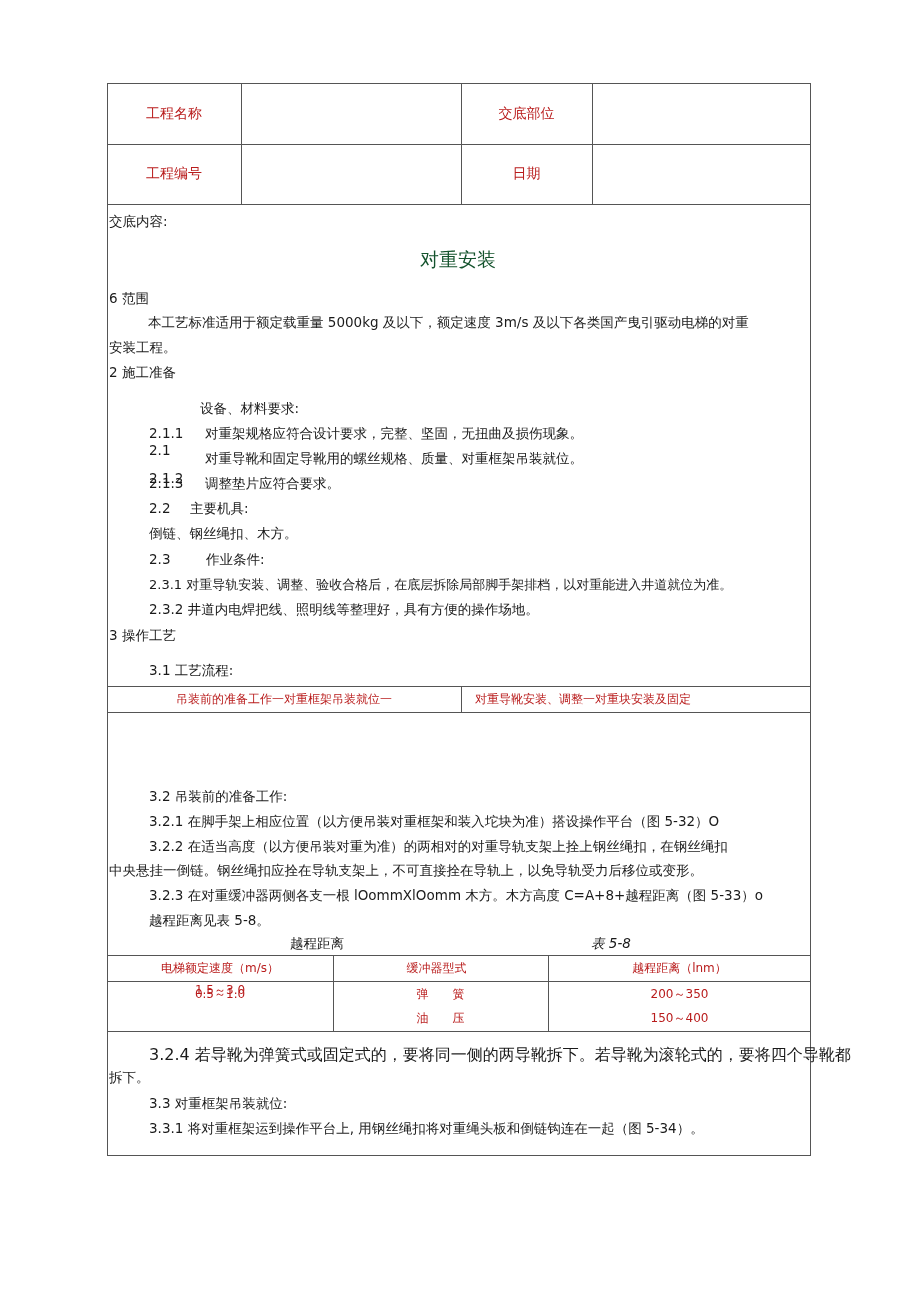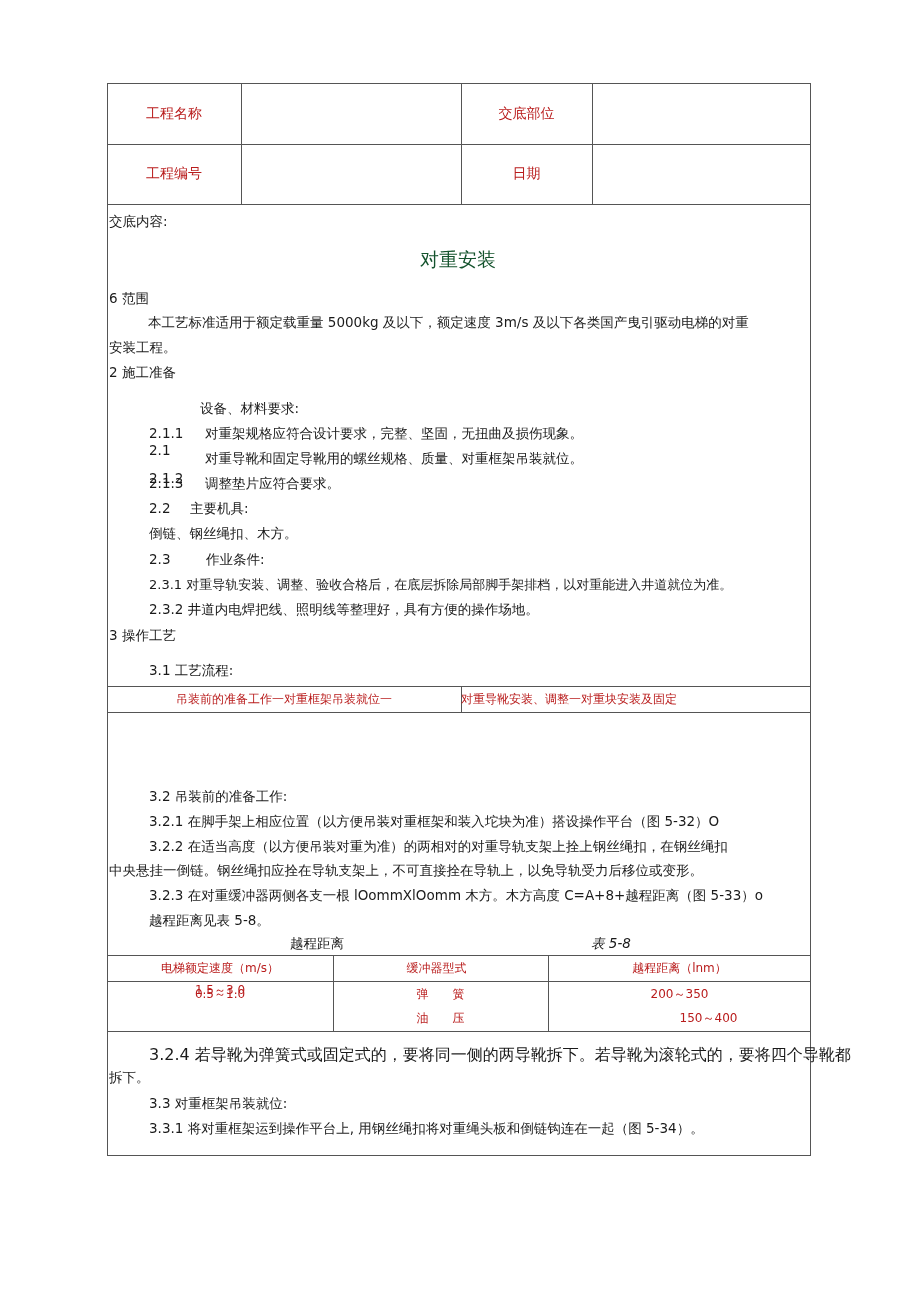--- a/index.html
+++ b/index.html
@@ -67,21 +67,21 @@
 <div class="txt" style="left:149px;top:576px;font-size:13px;">2.3.1 对重导轨安装、调整、验收合格后，在底层拆除局部脚手架排档，以对重能进入井道就位为准。</div>
 <div class="txt" style="left:149px;top:601px;">2.3.2 井道内电焊把线、照明线等整理好，具有方便的操作场地。</div>
 
 <div class="txt" style="left:109px;top:627px;">3 操作工艺</div>
 <div class="txt" style="left:149px;top:662px;">3.1 工艺流程:</div>
 
 <div class="hline" style="left:107px;top:686px;width:704px;"></div>
 <div class="hline" style="left:107px;top:712px;width:704px;"></div>
 <div class="vline" style="left:461px;top:686px;height:26px;"></div>
 <div class="cell small" style="left:107px;top:686px;width:354px;height:26px;">吊装前的准备工作一对重框架吊装就位一</div>
-<div class="cell small" style="left:461px;top:686px;width:350px;height:26px;justify-content:flex-start;box-sizing:border-box;">对重导靴安装、调整一对重块安装及固定</div>
+<div class="cell small" style="left:461px;top:686px;width:350px;height:26px;justify-content:flex-start;padding-left:14px;box-sizing:border-box;">对重导靴安装、调整一对重块安装及固定</div>
 
 <div class="txt" style="left:149px;top:788px;">3.2 吊装前的准备工作:</div>
 <div class="txt" style="left:149px;top:813px;">3.2.1 在脚手架上相应位置（以方便吊装对重框架和装入坨块为准）搭设操作平台（图 5-32）O</div>
 <div class="txt" style="left:149px;top:838px;">3.2.2 在适当高度（以方便吊装对重为准）的两相对的对重导轨支架上拴上钢丝绳扣，在钢丝绳扣</div>
 <div class="txt" style="left:109px;top:862px;">中央悬挂一倒链。钢丝绳扣应拴在导轨支架上，不可直接拴在导轨上，以免导轨受力后移位或变形。</div>
 <div class="txt" style="left:149px;top:887px;">3.2.3 在对重缓冲器两侧各支一根 lOommXlOomm 木方。木方高度 C=A+8+越程距离（图 5-33）o</div>
 <div class="txt" style="left:149px;top:912px;">越程距离见表 5-8。</div>
 
 <div class="txt" style="left:290px;top:935px;">越程距离</div>
 <div class="txt" style="left:591px;top:935px;font-style:italic;">表 5-8</div>
@@ -95,18 +95,18 @@
 <div class="cell small" style="left:107px;top:955px;width:226px;height:26px;">电梯额定速度（m/s）</div>
 <div class="cell small" style="left:329px;top:955px;width:215px;height:26px;">缓冲器型式</div>
 <div class="cell small" style="left:548px;top:955px;width:263px;height:26px;">越程距离（lnm）</div>
 
 <div class="cell small" style="left:107px;top:982px;width:226px;height:24px;">0.5～1.0</div>
 <div class="cell small" style="left:333px;top:982px;width:215px;height:24px;white-space:pre;">弹　　簧</div>
 <div class="cell small" style="left:548px;top:982px;width:263px;height:24px;">200～350</div>
 
 <div class="cell small" style="left:107px;top:978px;width:226px;height:24px;">1.5～3.0</div>
 <div class="cell small" style="left:333px;top:1006px;width:215px;height:24px;white-space:pre;">油　　压</div>
-<div class="cell small" style="left:548px;top:1006px;width:263px;height:24px;padding-left:29px;">150～400</div>
+<div class="cell small" style="left:548px;top:1006px;width:263px;height:24px;">150～400</div>
 
 <div class="txt" style="left:149px;top:1045px;font-size:16px;">3.2.4 若导靴为弹簧式或固定式的，要将同一侧的两导靴拆下。若导靴为滚轮式的，要将四个导靴都</div>
 <div class="txt" style="left:109px;top:1069px;">拆下。</div>
 <div class="txt" style="left:149px;top:1095px;">3.3 对重框架吊装就位:</div>
 <div class="txt" style="left:149px;top:1120px;">3.3.1 将对重框架运到操作平台上, 用钢丝绳扣将对重绳头板和倒链钩连在一起（图 5-34）。</div>
 
 </body></html>

